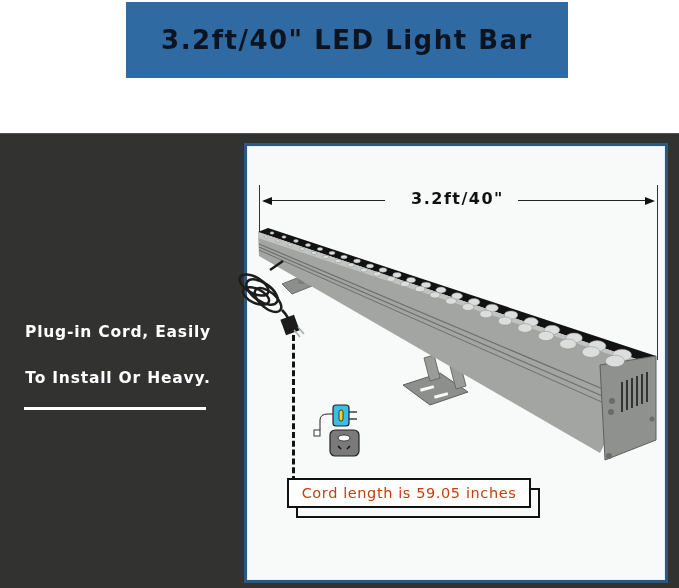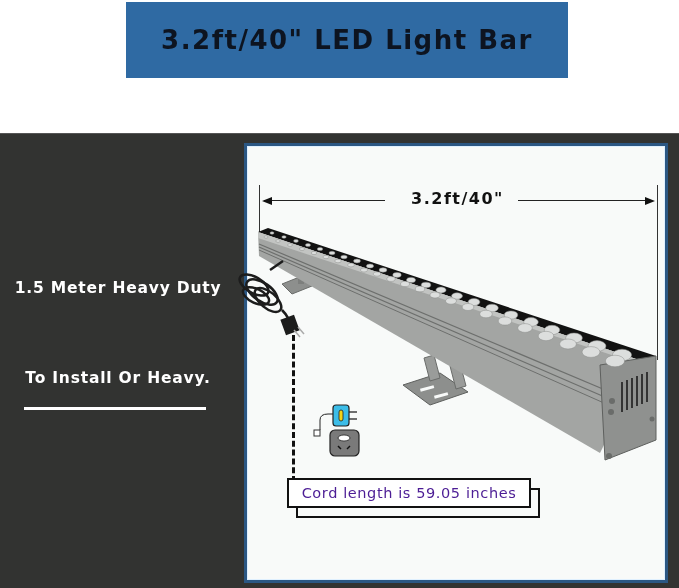--- a/index.html
+++ b/index.html
@@ -53,36 +53,36 @@
       border-left: 3px dashed #111;
     }
     .cord-label-shadow {
       position: absolute; left: 296px; top: 488px; width: 240px; height: 26px;
       border: 2px solid #111; background: #f8faf9;
     }
     .cord-label {
       position: absolute; left: 287px; top: 478px; width: 240px; height: 26px;
       border: 2px solid #111; background: #ffffff; box-sizing: content-box;
       display: flex; align-items: center; justify-content: center;
-      font-size: 14.5px; color: #4c1d95; letter-spacing: 0.6px;
+      font-size: 14.5px; color: #c2410c; letter-spacing: 0.6px;
       font-family: "DejaVu Sans", sans-serif;
     }
     .product { position: absolute; left: 0; top: 0; width: 679px; height: 588px; pointer-events: none; }
   </style>
 </head>
 <body>
 
 <div class="title-banner">
   <span>3.2ft/40" LED Light Bar</span>
 </div>
 
 <div class="dark-panel"></div>
 
 <div class="left-text">
-  <div class="line" style="top:146px">1.5 Meter Heavy Duty</div>
+  <div class="line" style="top:190px">Plug-in Cord, Easily</div>
   <div class="line" style="top:236px">To Install Or Heavy.</div>
   <div class="rule"></div>
 </div>
 
 <div class="white-panel"></div>
 
 <div class="dim-line-v" style="left:259px; top:185px; height:60px;"></div>
 <div class="dim-line-v" style="left:657px; top:185px; height:175px;"></div>
 <div class="dim-arrow" style="left:264px; width:121px;"></div>
 <div class="dim-arrow" style="left:518px; width:134px;"></div>

